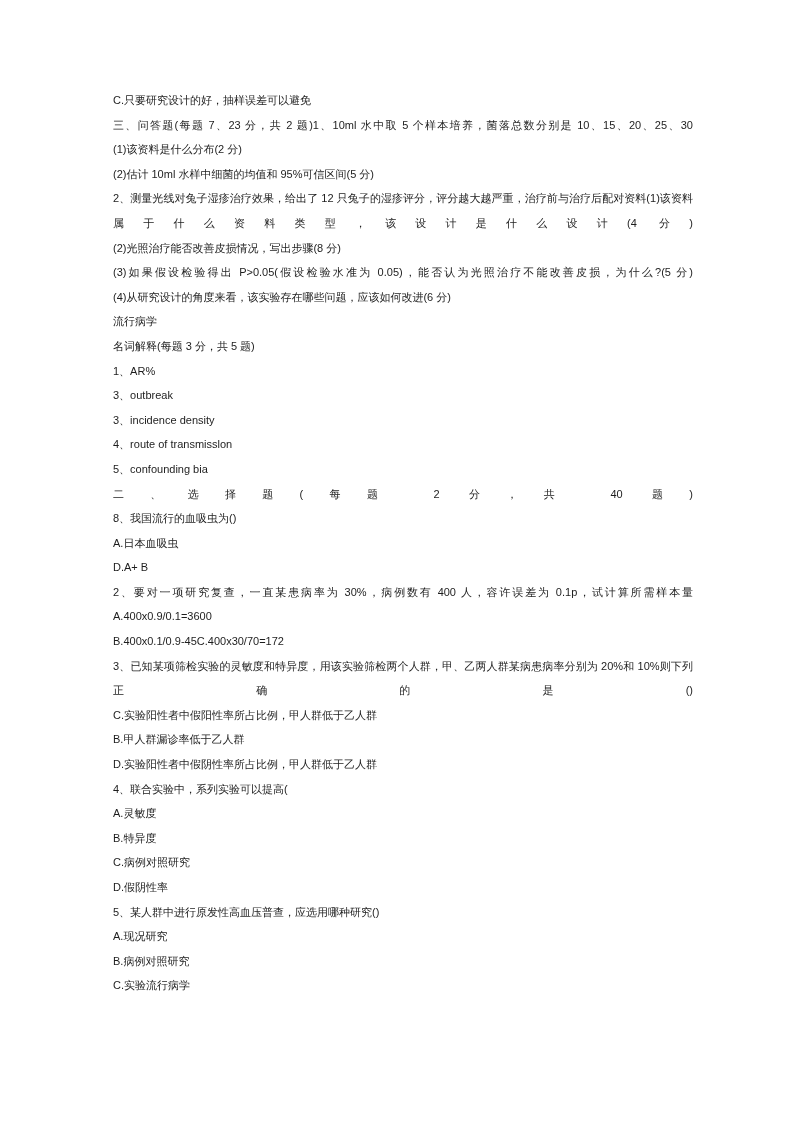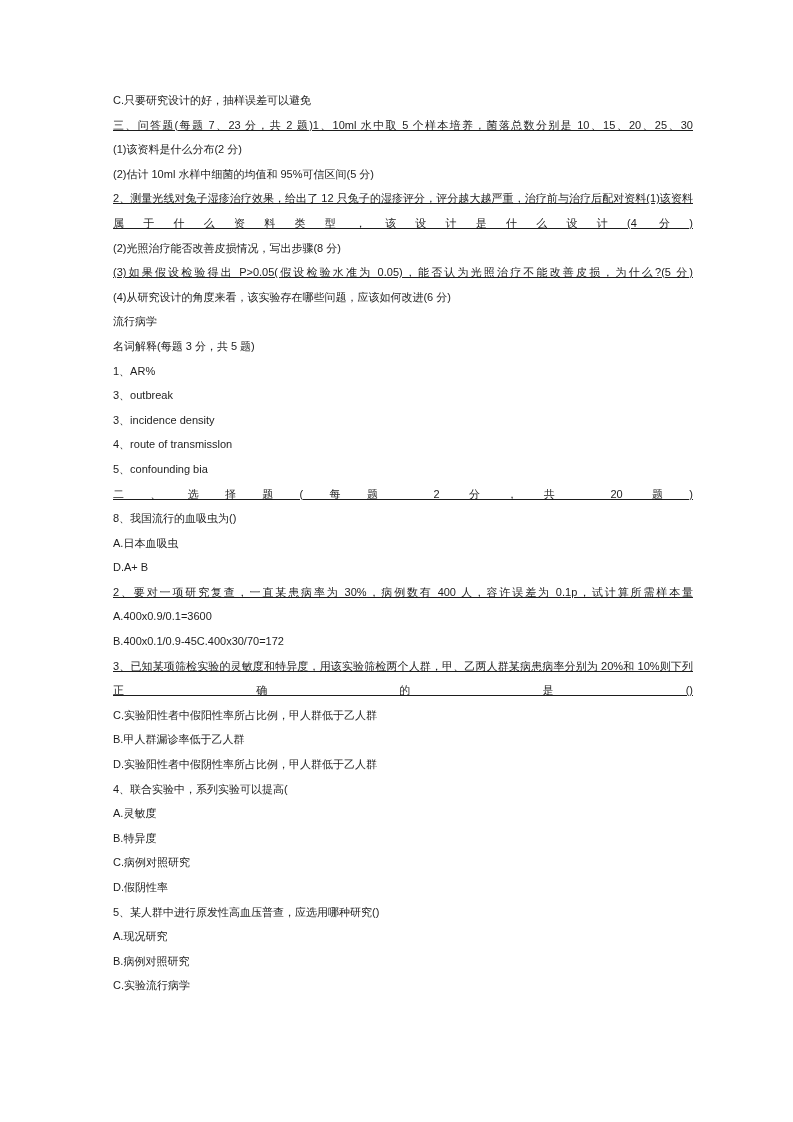--- a/index.html
+++ b/index.html
@@ -32,21 +32,20 @@
     font-size: 11px;
     line-height: 24.6px;
     color: #1d1d1d;
     text-align: justify;
     word-break: break-all;
     white-space: pre-wrap;
   }
   .line.justify-spread {
     text-align: justify;
     text-align-last: justify;
-    text-decoration: underline;
   }
 </style>
 </head>
 <body>
 
 <div class="page">
   <div class="content">
     <div class="line">C.只要研究设计的好，抽样误差可以避免</div>
     <div class="line justify-spread">三、问答题(每题 7、23 分，共 2 题)1、10ml 水中取 5 个样本培养，菌落总数分别是 10、15、20、25、30</div>
     <div class="line">(1)该资料是什么分布(2 分)</div>
@@ -55,21 +54,21 @@
     <div class="line">(2)光照治疗能否改善皮损情况，写出步骤(8 分)</div>
     <div class="line justify-spread">(3)如果假设检验得出 P&gt;0.05(假设检验水准为 0.05)，能否认为光照治疗不能改善皮损，为什么?(5 分)</div>
     <div class="line">(4)从研究设计的角度来看，该实验存在哪些问题，应该如何改进(6 分)</div>
     <div class="line">流行病学</div>
     <div class="line">名词解释(每题 3 分，共 5 题)</div>
     <div class="line">1、AR%</div>
     <div class="line">3、outbreak</div>
     <div class="line">3、incidence density</div>
     <div class="line">4、route of transmisslon</div>
     <div class="line">5、confounding bia</div>
-    <div class="line justify-spread">二、选择题(每题 2 分，共 20 题)</div>
+    <div class="line justify-spread">二、选择题(每题 2 分，共 40 题)</div>
     <div class="line">8、我国流行的血吸虫为()</div>
     <div class="line">A.日本血吸虫</div>
     <div class="line">D.A+ B</div>
     <div class="line justify-spread">2、要对一项研究复查，一直某患病率为 30%，病例数有 400 人，容许误差为 0.1p，试计算所需样本量</div>
     <div class="line">A.400x0.9/0.1=3600</div>
     <div class="line">B.400x0.1/0.9-45C.400x30/70=172</div>
     <div class="line justify-spread">3、已知某项筛检实验的灵敏度和特异度，用该实验筛检两个人群，甲、乙两人群某病患病率分别为 20%和 10%则下列正确的是()</div>
     <div class="line">C.实验阳性者中假阳性率所占比例，甲人群低于乙人群</div>
     <div class="line">B.甲人群漏诊率低于乙人群</div>
     <div class="line">D.实验阳性者中假阴性率所占比例，甲人群低于乙人群</div>

